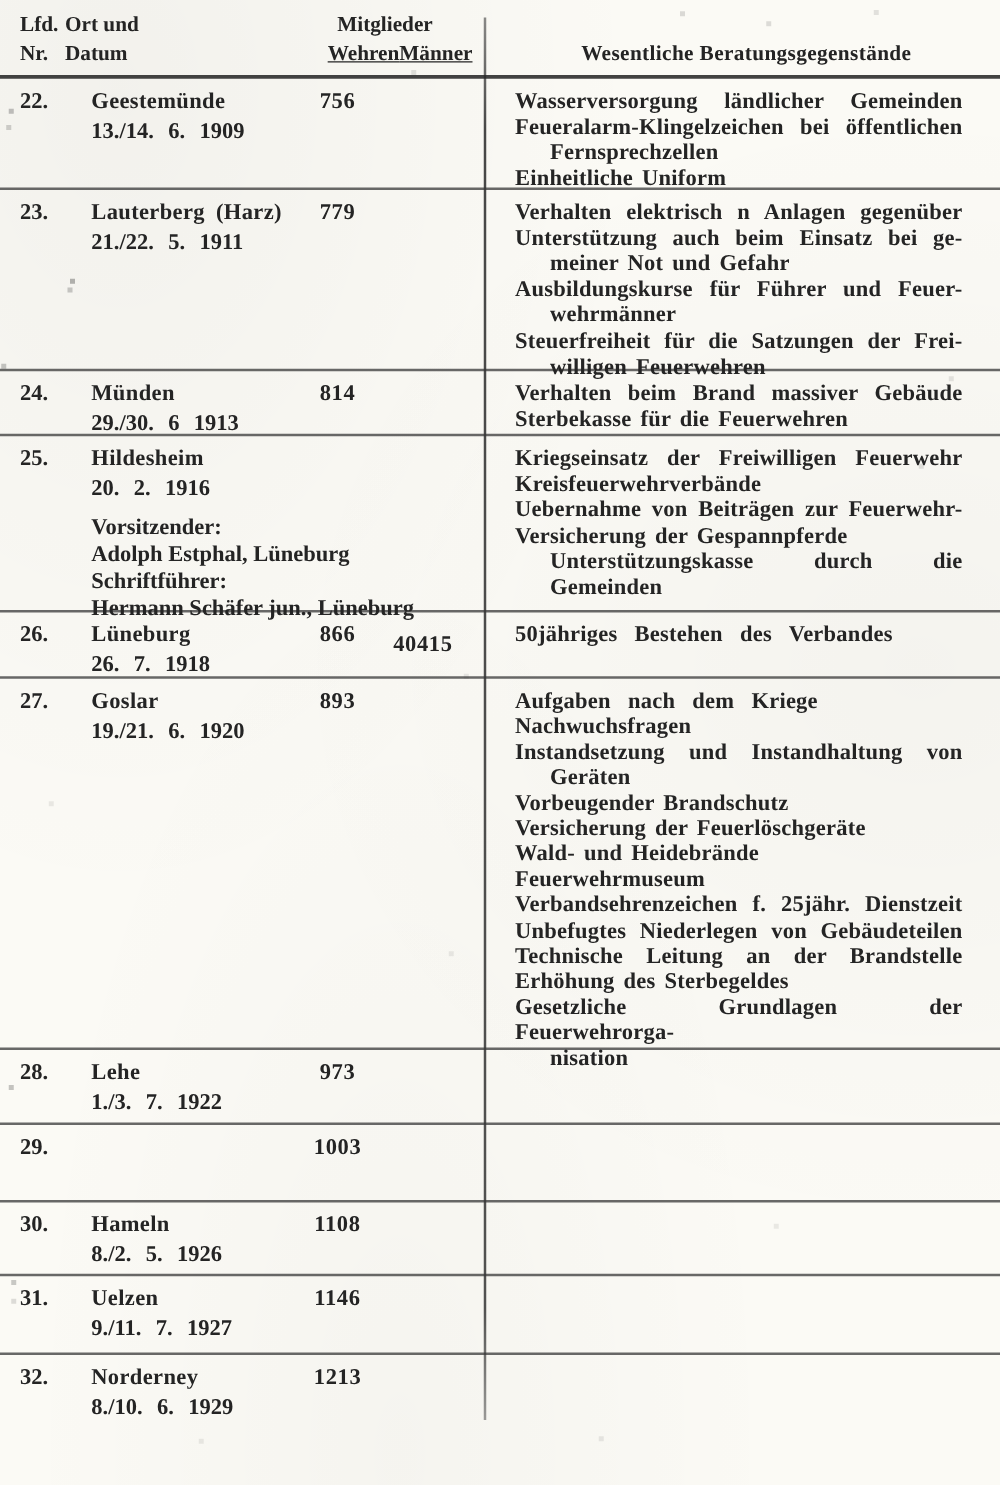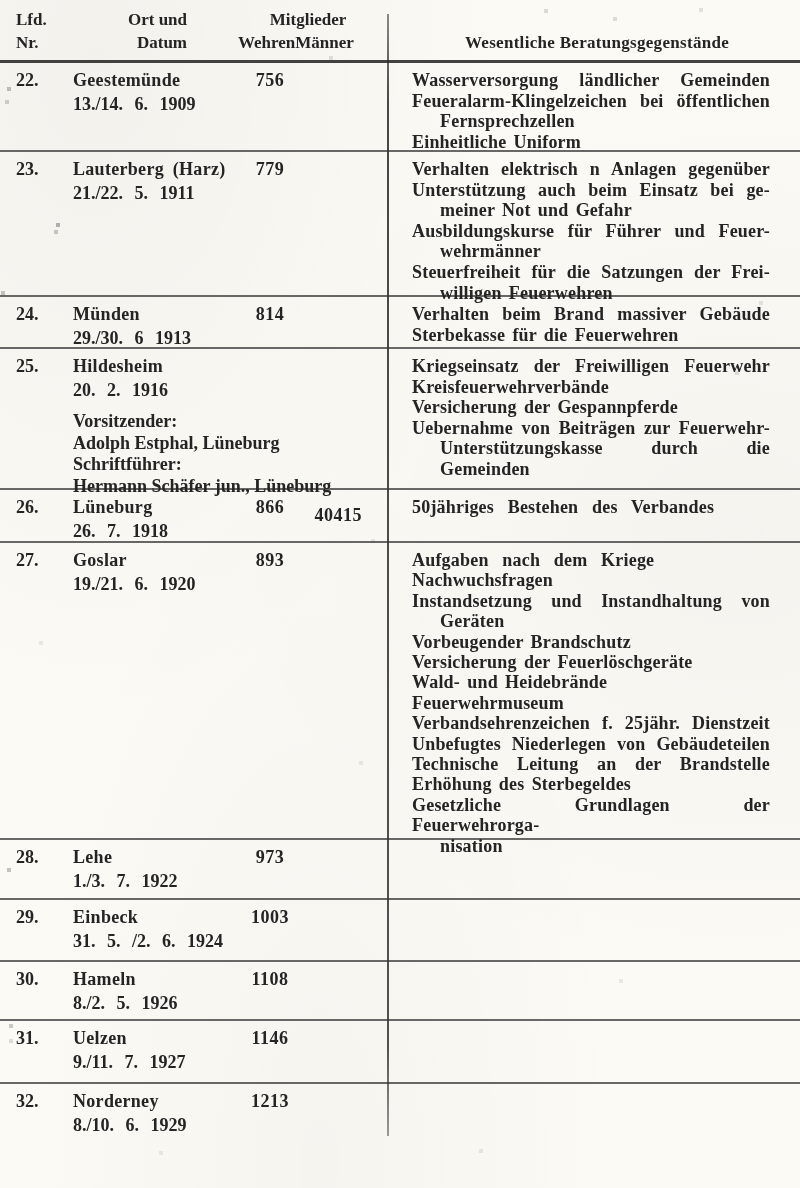--- a/index.html
+++ b/index.html
@@ -28,23 +28,23 @@
       614px 18px 0 1px rgba(0,0,0,.12), 760px 302px 0 1px rgba(0,0,0,.09),
       8px 869px 0 1px rgba(0,0,0,.22), 10px 1025px 0 1px rgba(0,0,0,.20),
       10px 1040px 0 1px rgba(0,0,0,.12), 480px 1150px 0 1px rgba(0,0,0,.08),
       160px 1152px 0 1px rgba(0,0,0,.07), 620px 980px 0 1px rgba(0,0,0,.07),
       360px 762px 0 1px rgba(0,0,0,.07), 40px 642px 0 1px rgba(0,0,0,.07),
       736px 372px 0 1px rgba(0,0,0,.10), 372px 540px 0 1px rgba(0,0,0,.08);}
   
   .thead{position:relative;height:63px;border-bottom:3px solid rgba(40,40,40,.88);font-size:17px;}
   .thead .cell{position:absolute;line-height:23px;}
   .h-lfd{left:16px;top:8px;}
-  .h-ort{left:52px;top:8px;width:135px;text-align:right;}
+  .h-ort{left:52px;top:8px;width:135px;text-align:left;}
   .h-mit{left:238px;top:8px;width:140px;text-align:center;}
-  .h-sub{display:flex;justify-content:flex-start;}
+  .h-sub{display:flex;justify-content:flex-end;text-decoration:underline;}
   .h-wes{left:410px;top:31px;width:374px;text-align:center;letter-spacing:.3px;}
   
   .row{position:relative;border-bottom:2px solid var(--line);padding-top:6px;font-size:18px;}
   .r0{height:89px}.r1{height:145px}.r2{height:52px}.r3{height:141px}.r4{height:53px}
   .r5{height:297px}.r6{height:60px}.r7{height:62px}.r8{height:59px}.r9{height:63px}
   .r10{height:106px;border-bottom:none}
   .nr{position:absolute;left:16px;top:7px;}
   .pd{margin-left:73px;width:322px;line-height:23.5px;}
   .ort{letter-spacing:.3px;word-spacing:4px;}
   .datum{word-spacing:7px;}
@@ -136,22 +136,22 @@
           <div class="officials">
             <div class="official-line">Vorsitzender:</div>
             <div class="official-line">Adolph Estphal, Lüneburg</div>
             <div class="official-line">Schriftführer:</div>
             <div class="official-line">Hermann Schäfer jun., Lüneburg</div>
           </div>
         </div>
         <div class="topics">
           <div class="tline just">Kriegseinsatz der Freiwilligen Feuerwehr</div>
           <div class="tline">Kreisfeuerwehrverbände</div>
+          <div class="tline just">Uebernahme von Beiträgen zur Feuerwehr-</div>
           <div class="tline">Versicherung der Gespannpferde</div>
-          <div class="tline just">Uebernahme von Beiträgen zur Feuerwehr-</div>
           <div class="tline cont just">Unterstützungskasse durch die Gemeinden</div>
         </div>
       </div>
       <div class="row r4">
         <div class="nr">26.</div>
         <div class="pd">
           <div class="ort">Lüneburg</div>
           <div class="datum">26. 7. 1918</div>
         </div>
         <div class="wehren">866</div>
@@ -188,24 +188,20 @@
         <div class="nr">28.</div>
         <div class="pd">
           <div class="ort">Lehe</div>
           <div class="datum">1./3. 7. 1922</div>
         </div>
         <div class="wehren">973</div>
         <div class="topics"></div>
       </div>
       <div class="row r7">
         <div class="nr">29.</div>
-        <div class="pd">
-          <div class="ort">Einbeck</div>
-          <div class="datum">31. 5. /2. 6. 1924</div>
-        </div>
         <div class="wehren">1003</div>
         <div class="topics"></div>
       </div>
       <div class="row r8">
         <div class="nr">30.</div>
         <div class="pd">
           <div class="ort">Hameln</div>
           <div class="datum">8./2. 5. 1926</div>
         </div>
         <div class="wehren">1108</div>

